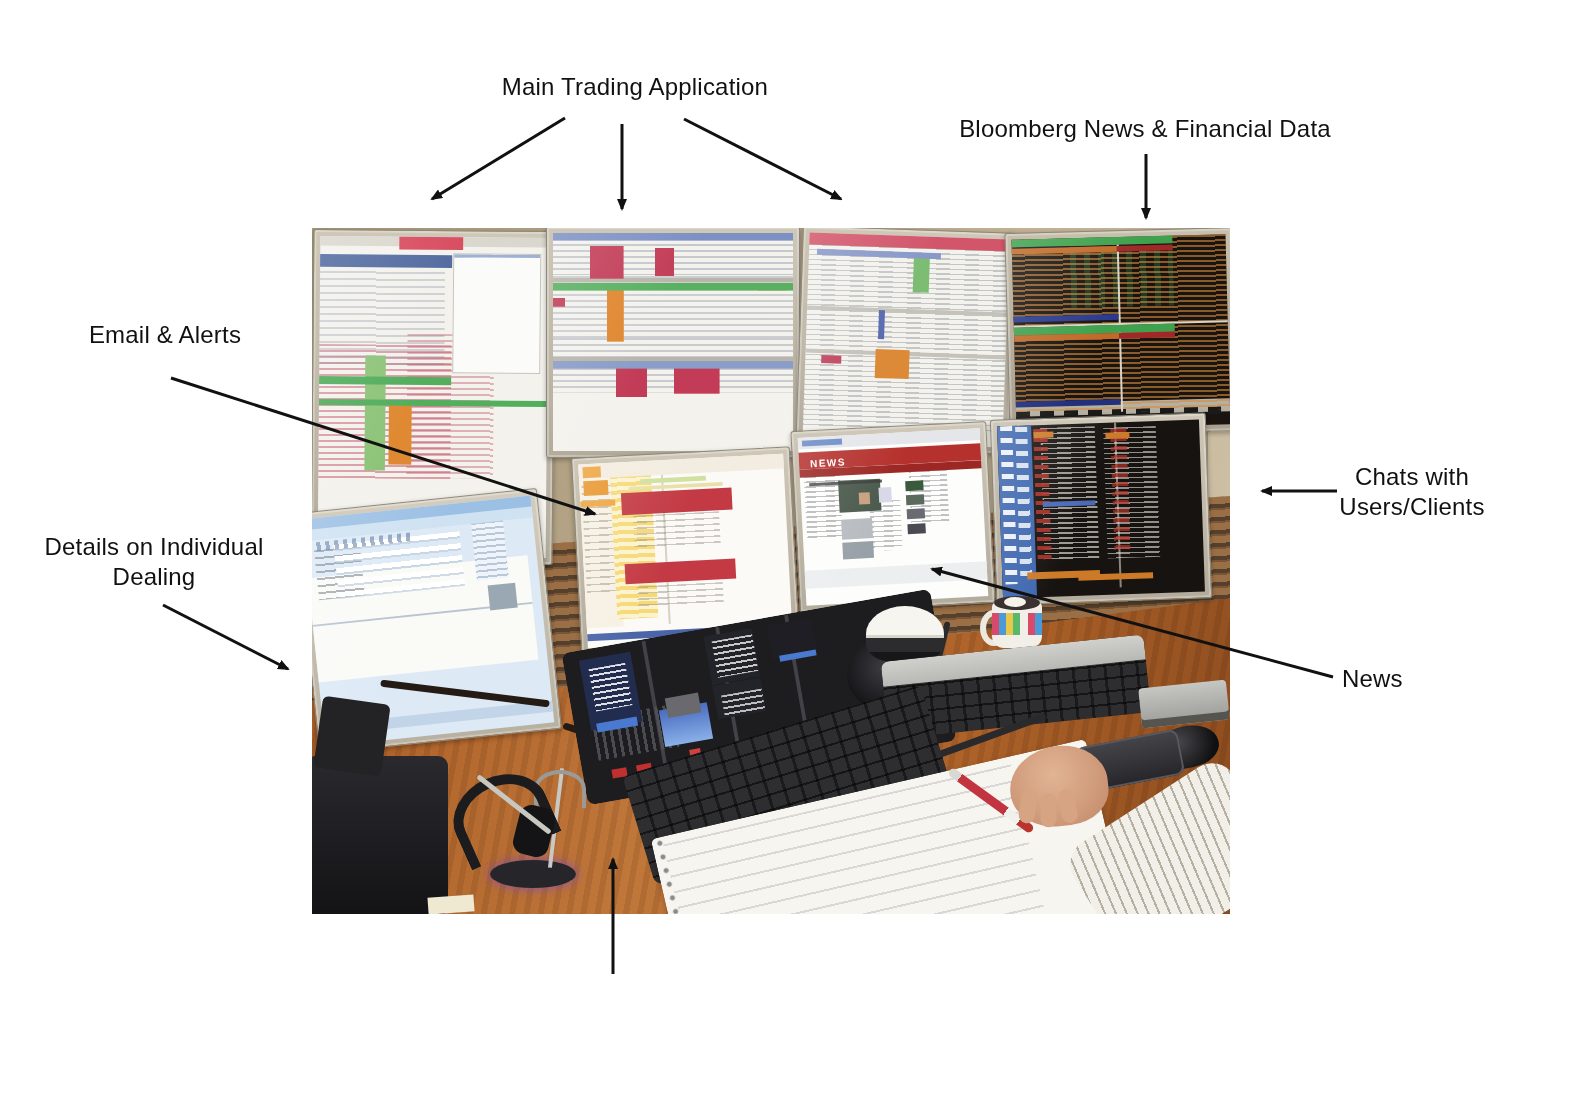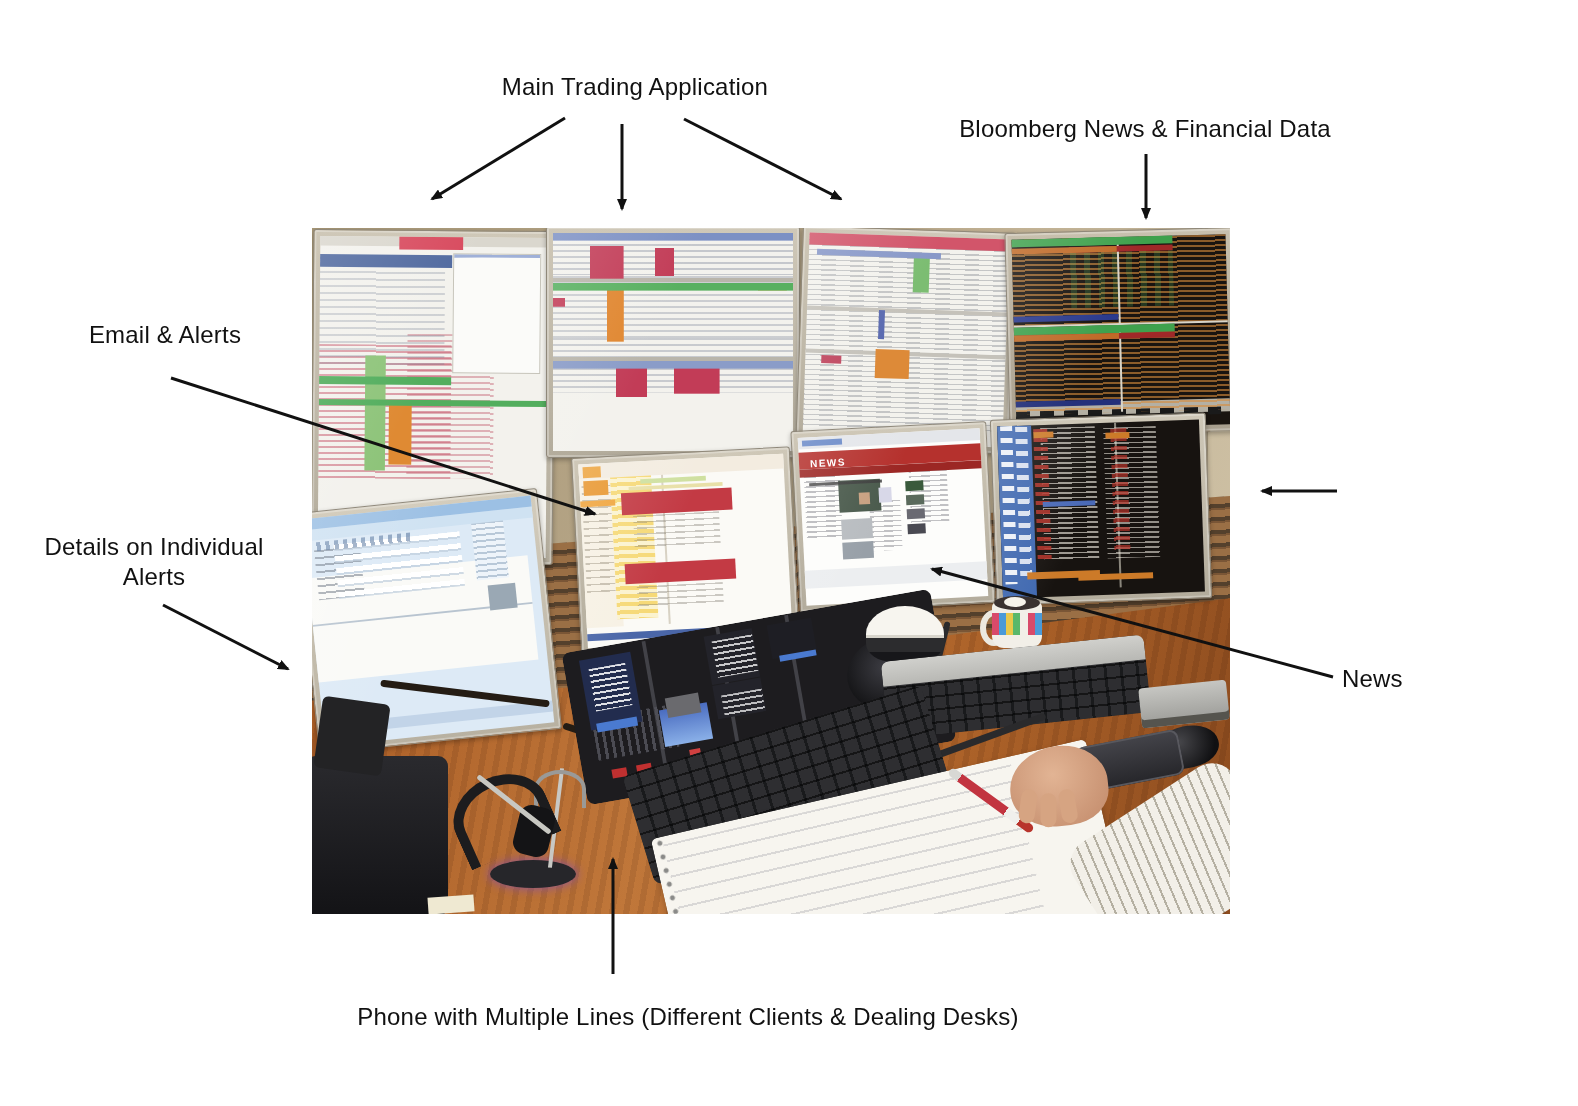--- a/index.html
+++ b/index.html
@@ -349,16 +349,16 @@
       <line x1="1337" y1="491" x2="1262" y2="491" marker-end="url(#ah)"></line>
       <line x1="163" y1="605" x2="288" y2="669" marker-end="url(#ah)"></line>
       <line x1="1333" y1="677" x2="932" y2="569" marker-end="url(#ah)"></line>
       <line x1="613" y1="974" x2="613" y2="859" marker-end="url(#ah)"></line>
     </g>
   </svg>
 
   <div class="label" style="left:930px;top:114px;width:430px;">Bloomberg News &amp; Financial Data</div>
   <div class="label" style="left:455px;top:72px;width:360px;">Main Trading Application</div>
   <div class="label" style="left:60px;top:320px;width:210px;">Email &amp; Alerts</div>
-  <div class="label" style="left:44px;top:532px;width:220px;">Details on Individual Alerts</div>
+  <div class="label" style="left:44px;top:532px;width:220px;">Details on Individual Dealing</div>
+  <div class="label" style="left:1326px;top:462px;width:172px;">Chats with Users/Clients</div>
   <div class="label left" style="left:1342px;top:664px;width:110px;">News</div>
-  <div class="label" style="left:318px;top:1002px;width:740px;">Phone with Multiple Lines (Different Clients &amp; Dealing Desks)</div>
 </div>
 
 </body></html>

